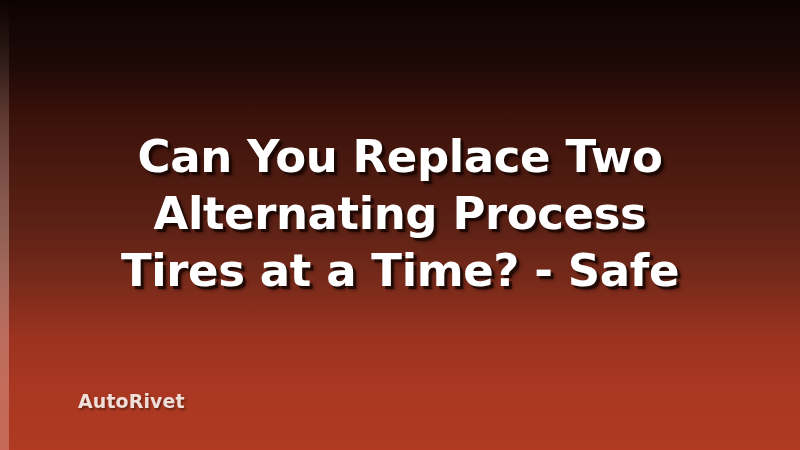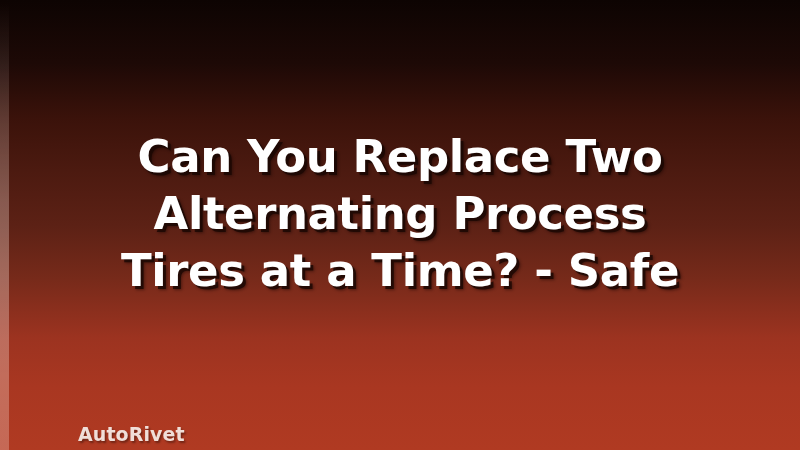--- a/index.html
+++ b/index.html
@@ -82,21 +82,20 @@
     position: absolute;
     left: 78px;
     top: 390px;
     color: #f0ded8;
     font-family: "DejaVu Sans", sans-serif;
     font-weight: bold;
     font-size: 19px;
     line-height: 22px;
     letter-spacing: 0.1px;
     text-shadow: 1.5px 1.5px 2px rgba(40, 10, 4, 0.45);
-    margin-top: 33px;
   }
 </style>
 </head>
 <body>
 
 <div id="banner">
 
   <div id="edge-glow"></div>
 
   <div id="headline">

